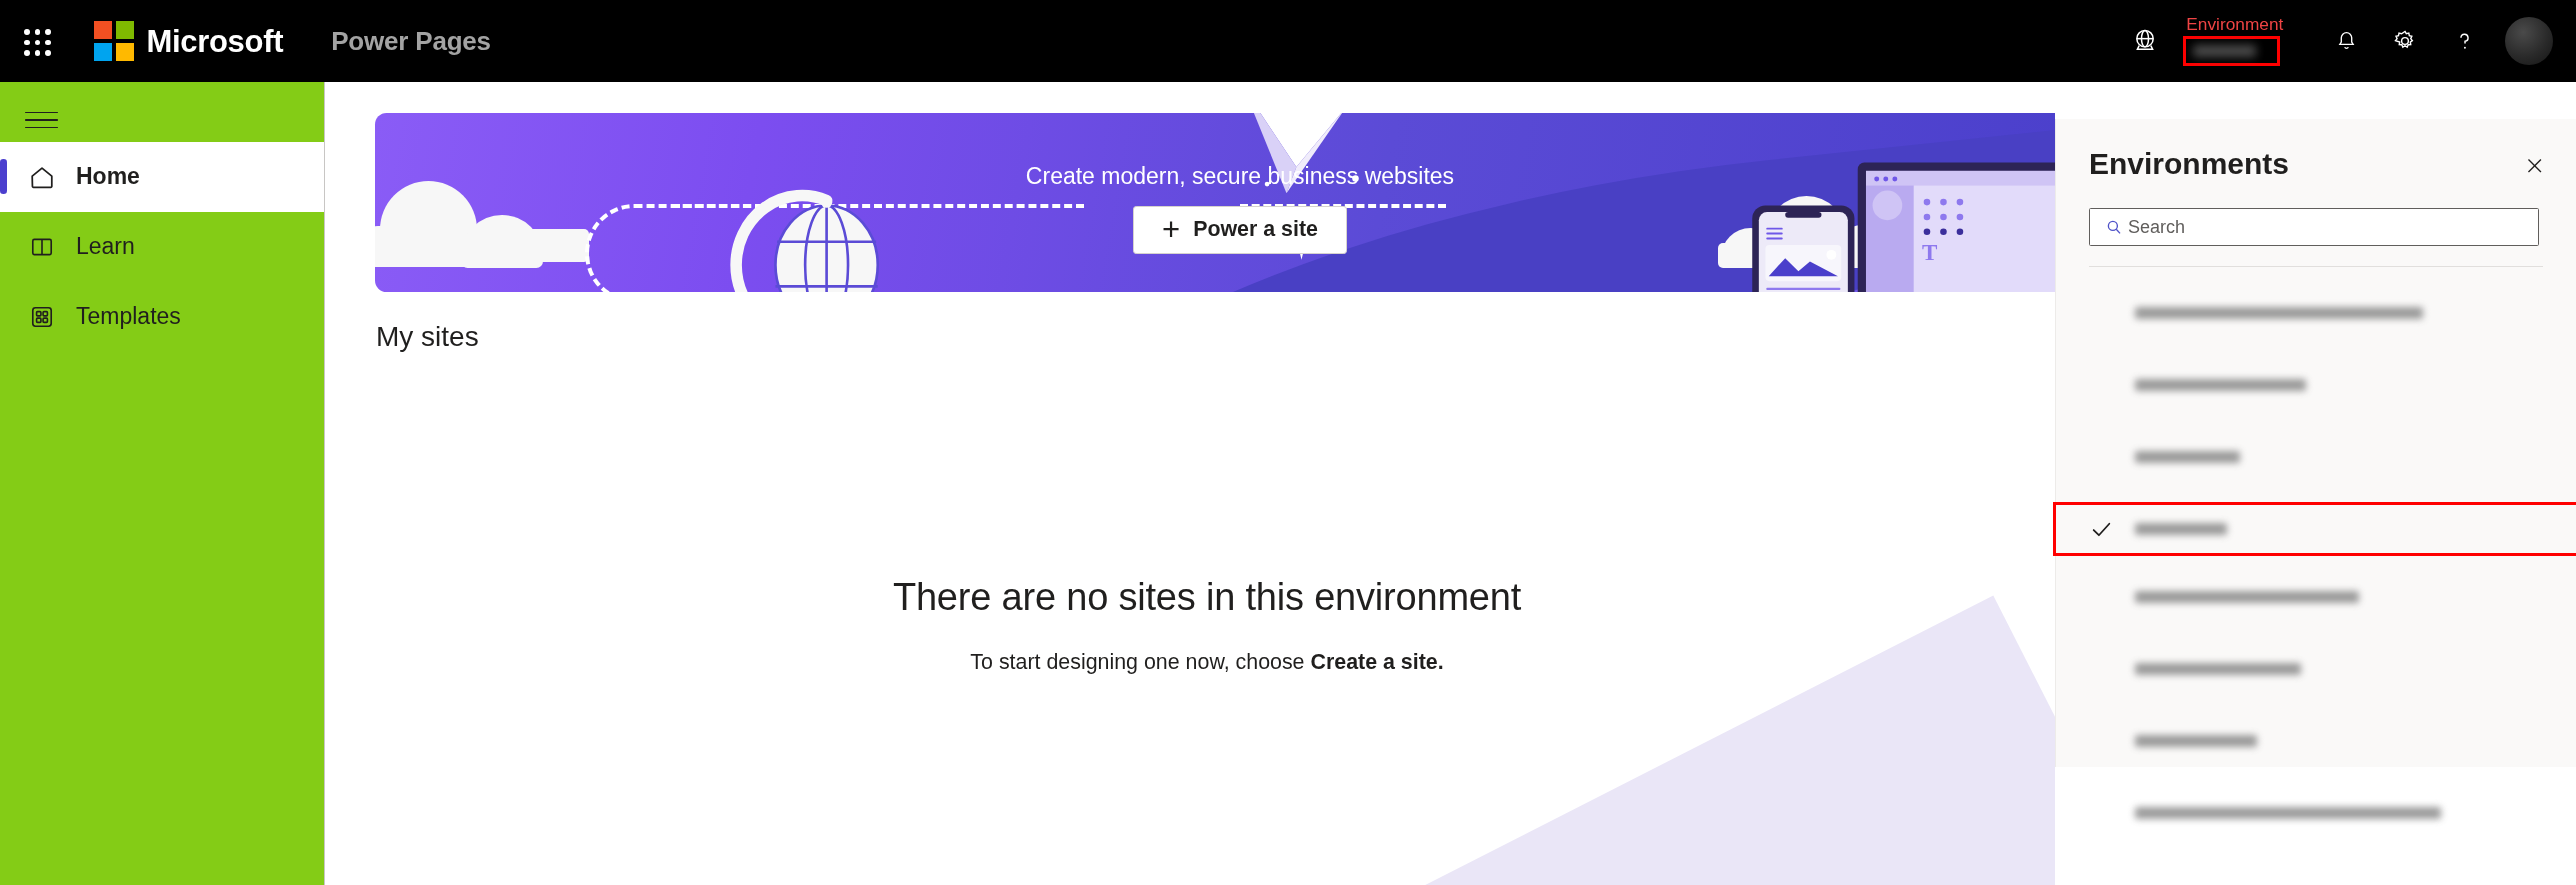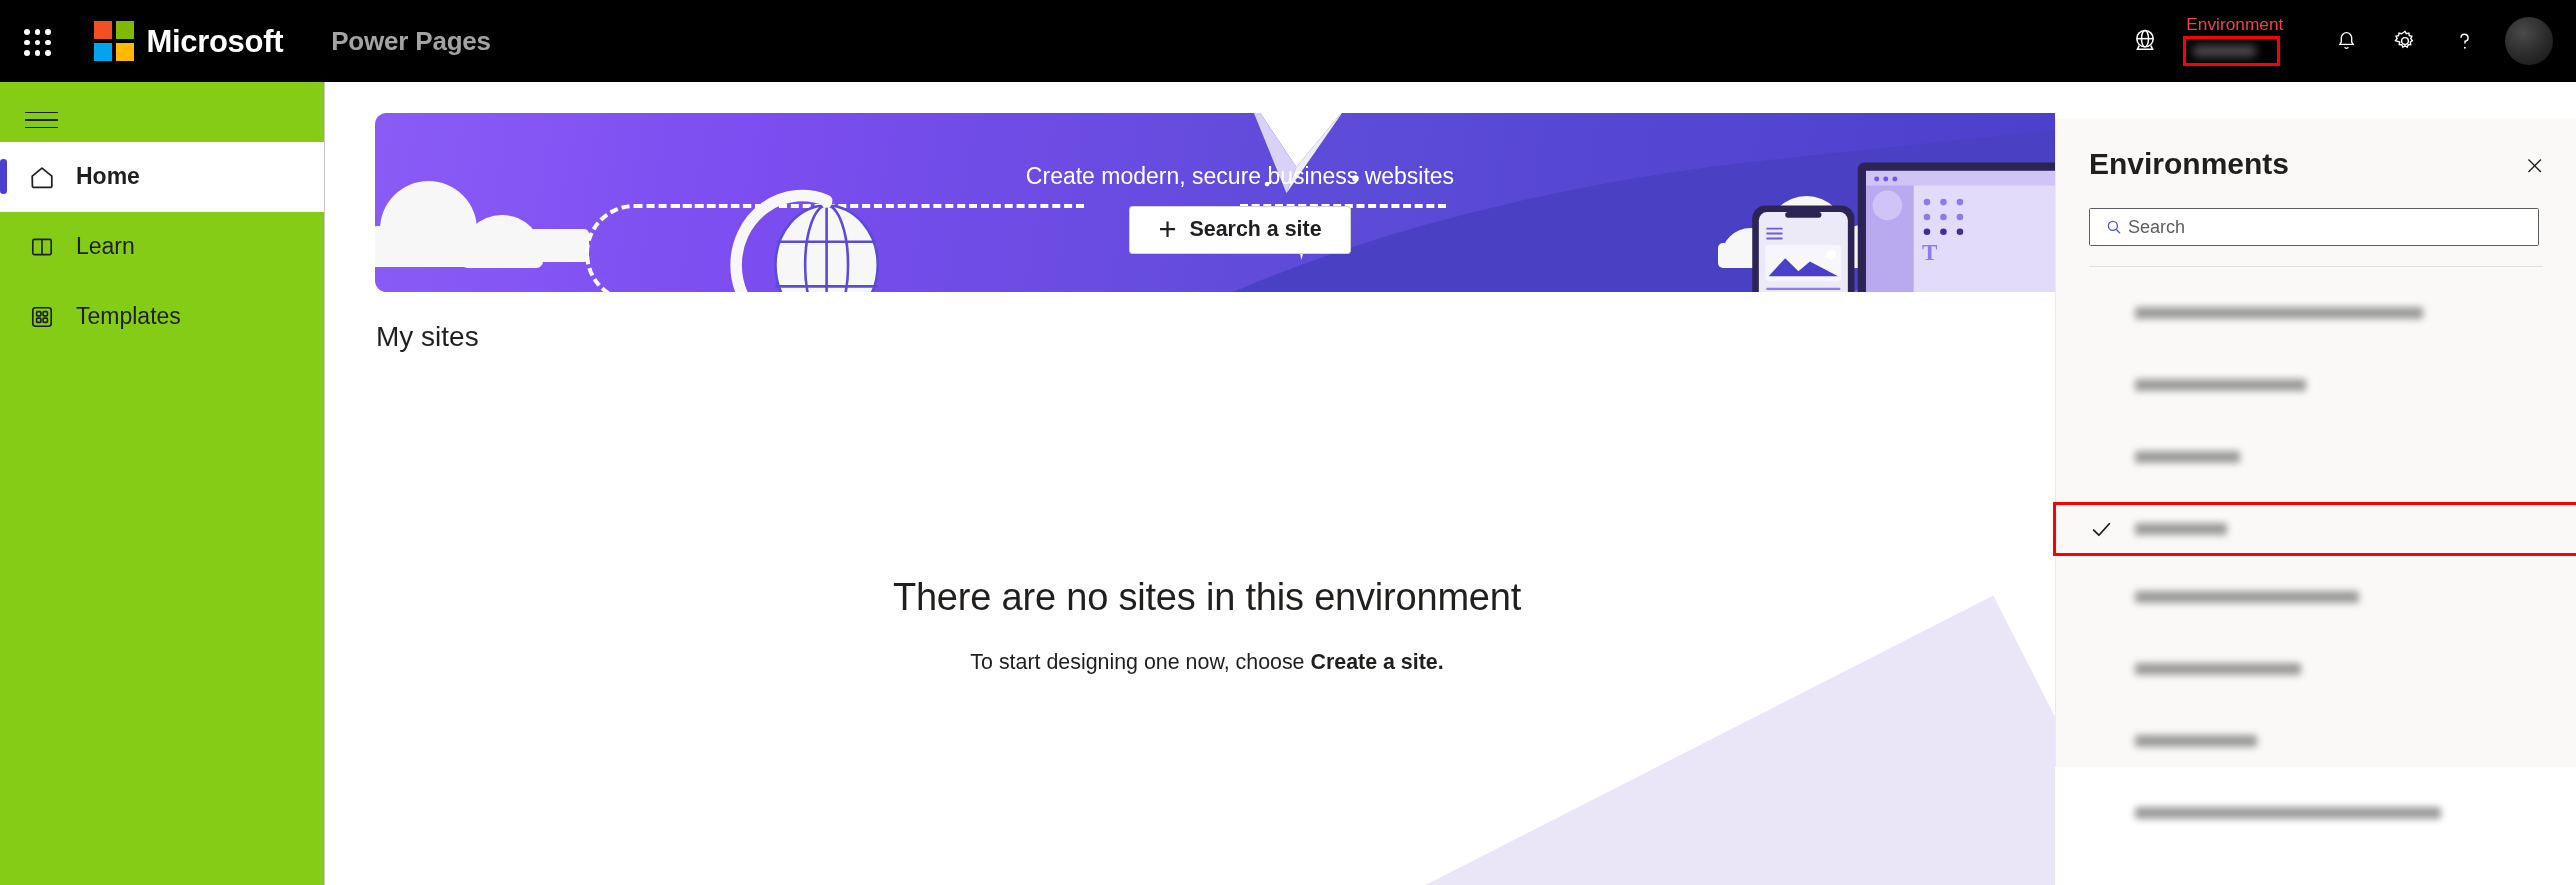--- a/index.html
+++ b/index.html
@@ -480,21 +480,21 @@
           <path d="M430 242 L420 272 L520 272 L510 242 Z" fill="#4A3FCB"></path>
           <rect x="372" y="268" width="220" height="12" rx="4" fill="#3B2F9C"></rect>
         </svg>
       </div>
     </div>
 
     <div class="hero-text">
       <div class="hero-sub">Create modern, secure business websites</div>
       <div class="create-btn">
         <span class="plus-ico">+</span>
-        <span>Search a site</span>
+        <span>Power a site</span>
       </div>
     </div>
   </div>
 
   <div class="my-sites">My sites</div>
 
   <div class="empty-state">
     <div class="empty-title">There are no sites in this environment</div>
     <div class="empty-sub">
       <span>To start designing one now, choose </span><b>Create a site.</b>

